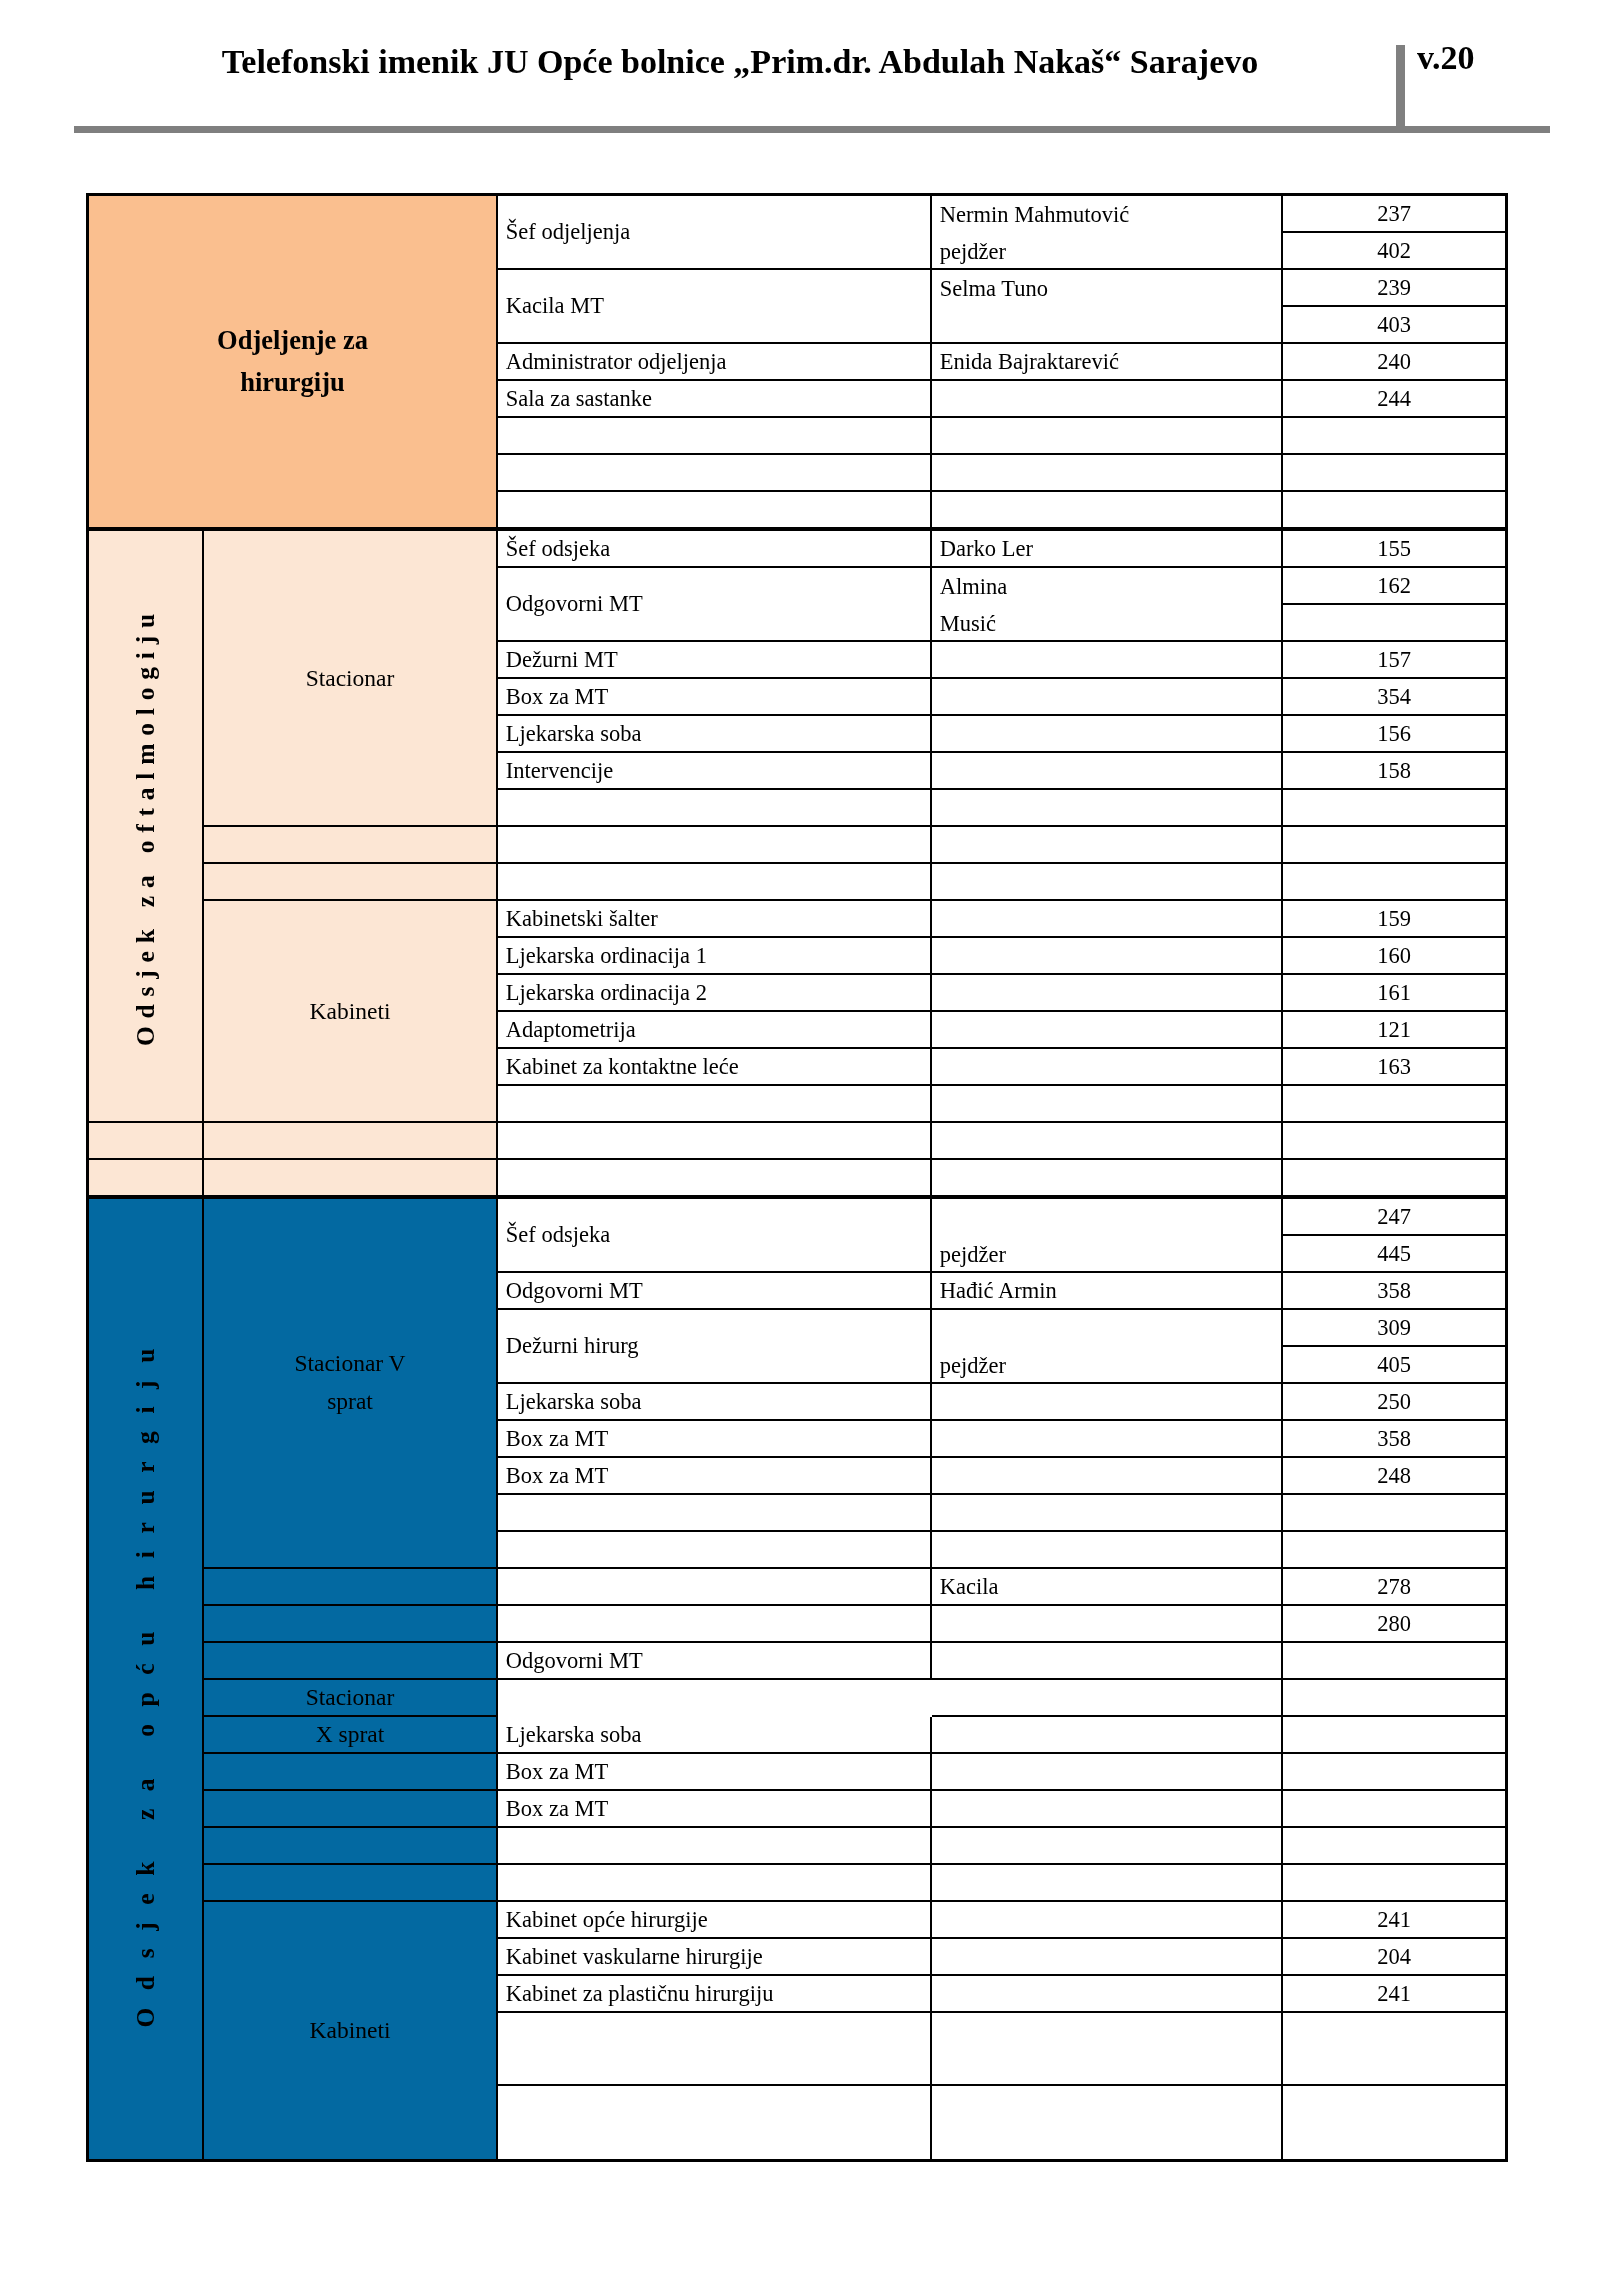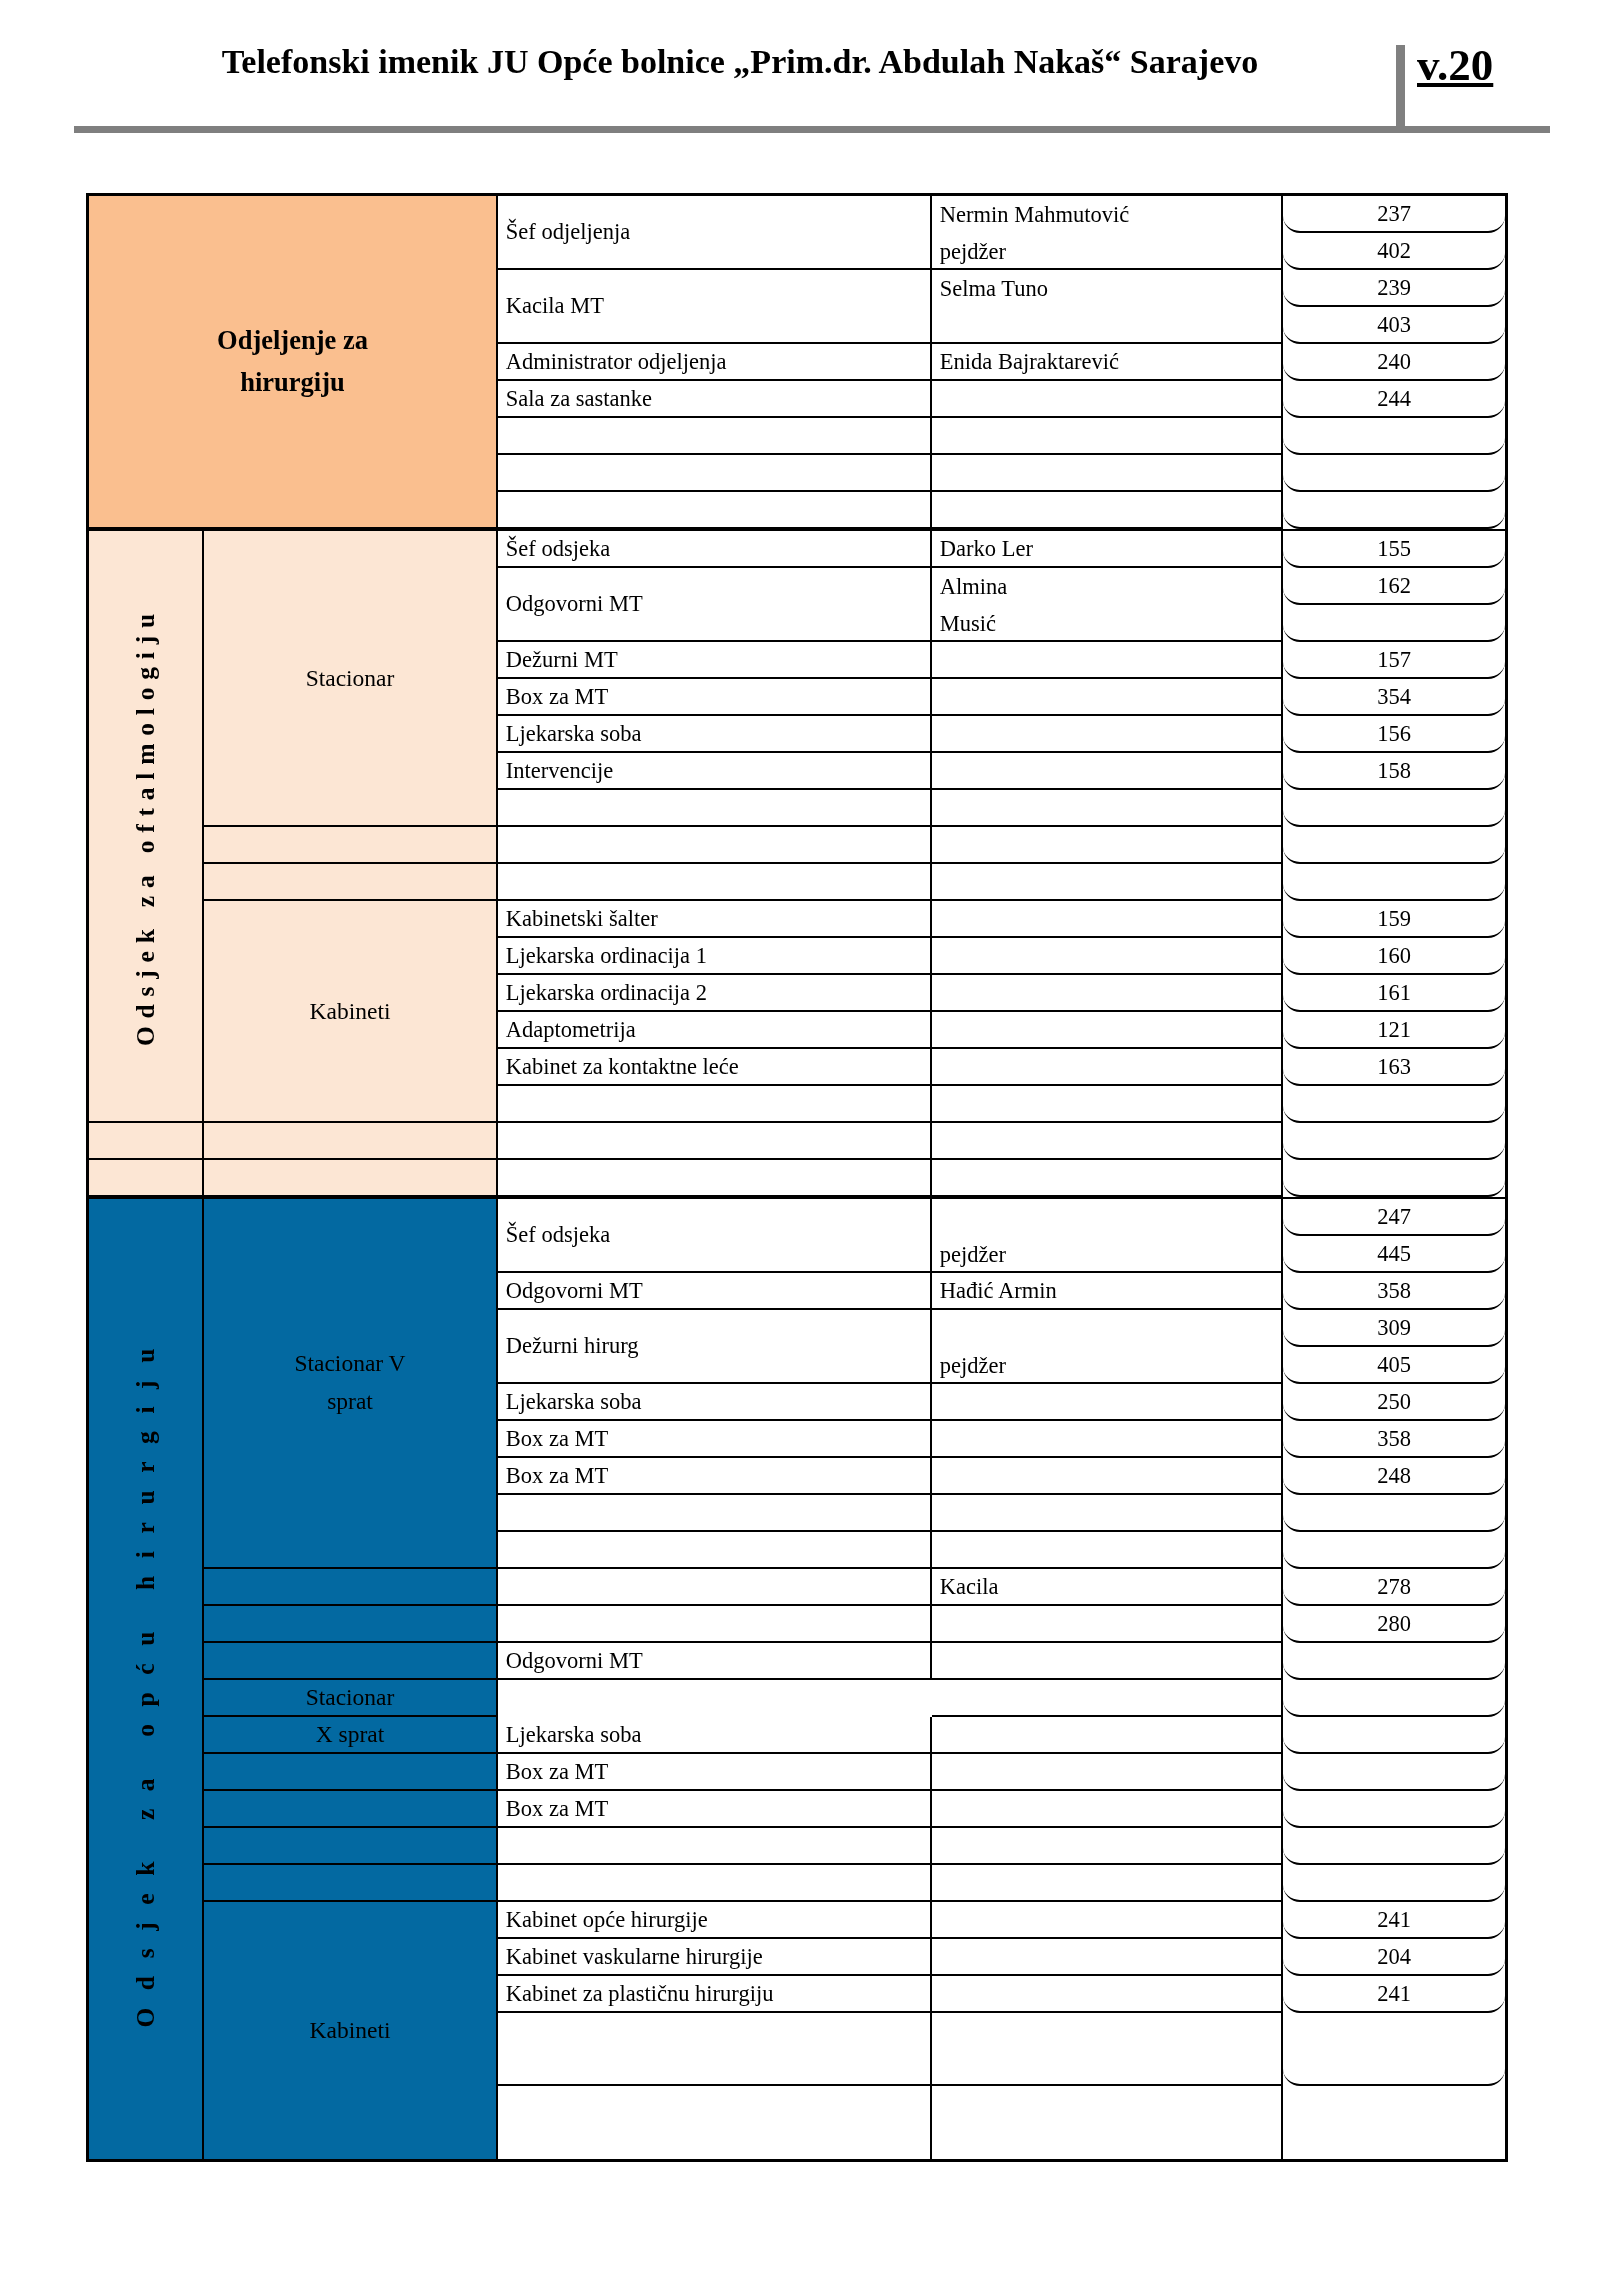--- a/index.html
+++ b/index.html
@@ -4,33 +4,33 @@
 <style>
   html,body{margin:0;padding:0;}
   body{
     width:1621px;height:2293px;position:relative;background:#ffffff;
     font-family:"Liberation Serif","DejaVu Serif",serif;color:#000;
   }
   
   #hdr-title{position:absolute;left:88px;top:43px;width:1304px;text-align:center;
     font-weight:bold;font-size:34px;white-space:nowrap;}
   #hdr-vbar{position:absolute;left:1396px;top:45px;width:8.8px;height:86px;background:#808080;}
-  #hdr-ver{position:absolute;left:1417px;top:39px;font-weight:bold;font-size:45px;text-decoration:underline;}
+  #hdr-ver{position:absolute;left:1417px;top:39px;font-weight:bold;font-size:34px;}
   #hdr-rule{position:absolute;left:74px;top:126px;width:1476px;height:6.9px;background:#7f7f7f;}
   
   #table{position:absolute;left:86px;top:193px;border:3.9px solid #000;background:#fff;}
   .sec{display:grid;grid-template-columns:115px 294px 434px 351px 222px;}
   #sec1{grid-template-rows:repeat(9,37px);}
   #sec2{grid-template-rows:repeat(18,37px);border-top:2px solid #000;}
   #sec3{grid-template-rows:repeat(22,37px) 73px 73px;border-top:2px solid #000;}
   .c{box-sizing:border-box;border-right:2.9px solid #000;border-bottom:2.9px solid #000;
      display:flex;align-items:center;font-size:22.5px;padding:0 3.9px 0 7.8px;overflow:hidden;}
   .r{border-right:none;}
   .nb{border-bottom:none;}
-  .num{justify-content:center;padding:0;border-radius:17px;}
+  .num{justify-content:center;padding:0;}
   .grp{justify-content:center;text-align:center;padding:0;font-size:23.5px;}
   .big{font-weight:bold;font-size:26.5px;line-height:1.55;}
   .b1{background:#FABF8F;}
   .b2{background:#FCE6D4;}
   .b3{background:#0369a1;}
   .two{display:block;padding:0;}
   .two .ln{display:block;height:37px;line-height:37px;padding-left:7.8px;}
   .vt{justify-content:center;padding:0;}
   .vt span{writing-mode:vertical-rl;transform:rotate(180deg);font-weight:bold;
      font-size:25.5px;white-space:nowrap;}

